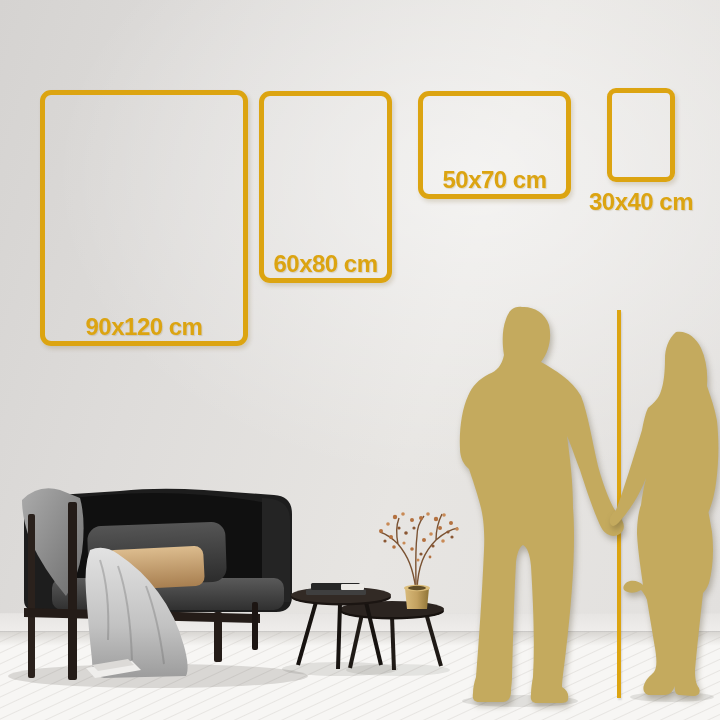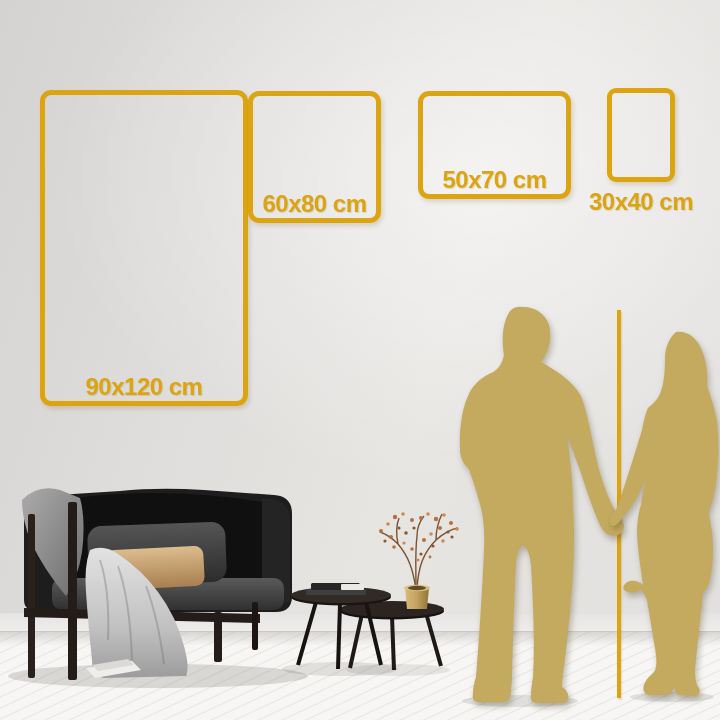--- a/index.html
+++ b/index.html
@@ -32,22 +32,22 @@
       repeating-linear-gradient(155deg,#f7f6f4 0px,#f7f6f4 8px,#e7e5e2 9px,#f7f6f4 10px),
       #f6f5f3;
   }
   
   .frame{
     position:absolute;box-sizing:border-box;
     border:5px solid var(--gold);border-radius:11px;
     box-shadow:2px 3px 4px rgba(110,85,15,0.18);
     display:flex;align-items:flex-end;justify-content:center;
   }
-  .frame-1{left:40px;top:90px;width:208px;height:316px;}
-  .frame-2{left:248px;top:91px;width:133px;height:132px;}
+  .frame-1{left:40px;top:90px;width:208px;height:256px;}
+  .frame-2{left:259px;top:91px;width:133px;height:192px;}
   .frame-3{left:418px;top:91px;width:153px;height:108px;}
   .frame-4{left:607px;top:88px;width:68px;height:94px;border-radius:9px;}
   .gold-text{
     color:var(--gold);font-weight:700;font-size:24px;letter-spacing:-0.5px;
     text-shadow:1px 1px 1px rgba(120,90,10,0.18);
     white-space:nowrap;
   }
   .label-outside{position:absolute;text-align:center;}
   .label-30x40{left:551px;top:188px;width:180px;}
   .height-label{left:525px;top:277px;width:180px;}

